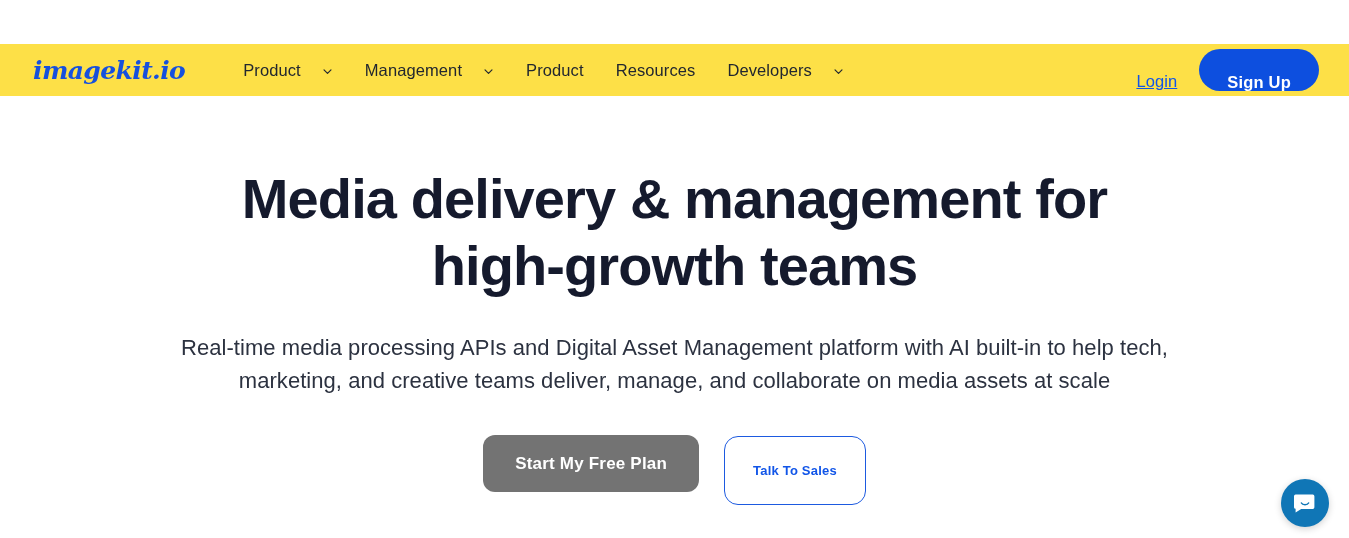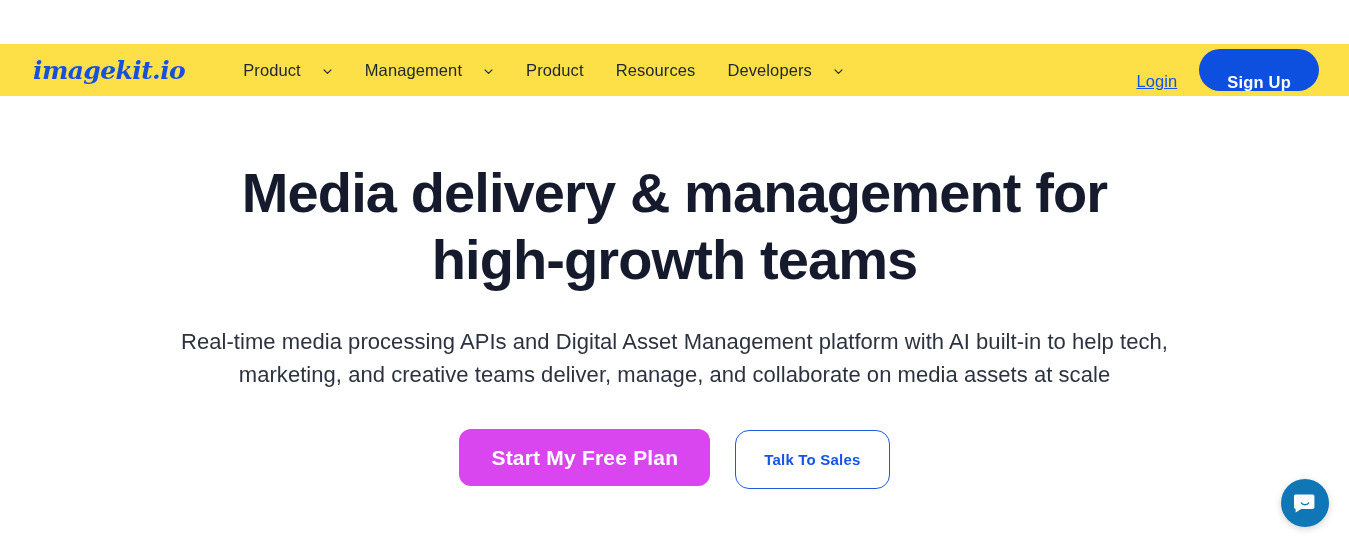--- a/index.html
+++ b/index.html
@@ -107,21 +107,21 @@
   
   .hero {
     position: absolute;
     top: 52px; left: 0;
     width: 1349px;
     text-align: center;
     padding-top: 105px;
   }
 
   .hero-title {
-    margin: 2px auto;
+    margin: 8px auto;
     max-width: 900px;
     font-size: 56px;
     font-weight: bold;
     line-height: 67px;
     letter-spacing: -0.9px;
     color: #151a2d;
   }
 
   .hero-sub {
     margin: 32px auto 0 auto;
@@ -135,43 +135,43 @@
 
   .hero-actions {
     margin-top: 38px;
     display: flex;
     align-items: flex-start;
     justify-content: center;
     gap: 25px;
   }
 
   .btn-primary {
-    background: #d946ef;
+    background: #737373;
     color: #ffffff;
     font-family: "Liberation Sans", sans-serif;
-    font-size: 21px;
+    font-size: 17px;
     font-weight: bold;
     border: none;
     border-radius: 12px;
     height: 57px;
     padding: 0 32px;
     cursor: pointer;
     white-space: nowrap;
     letter-spacing: 0.2px;
   }
 
   .btn-secondary {
     background: #ffffff;
     color: #1155e8;
     font-family: "Liberation Sans", sans-serif;
-    font-size: 15px;
+    font-size: 13px;
     font-weight: bold;
     border: 1.5px solid #1d5ae0;
     border-radius: 14px;
-    height: 59px;
+    height: 69px;
     padding: 0 28px;
     cursor: pointer;
     white-space: nowrap;
     margin-top: 1px;
     letter-spacing: 0.2px;
   }
 
   
   .chat-launcher {
     position: absolute;

